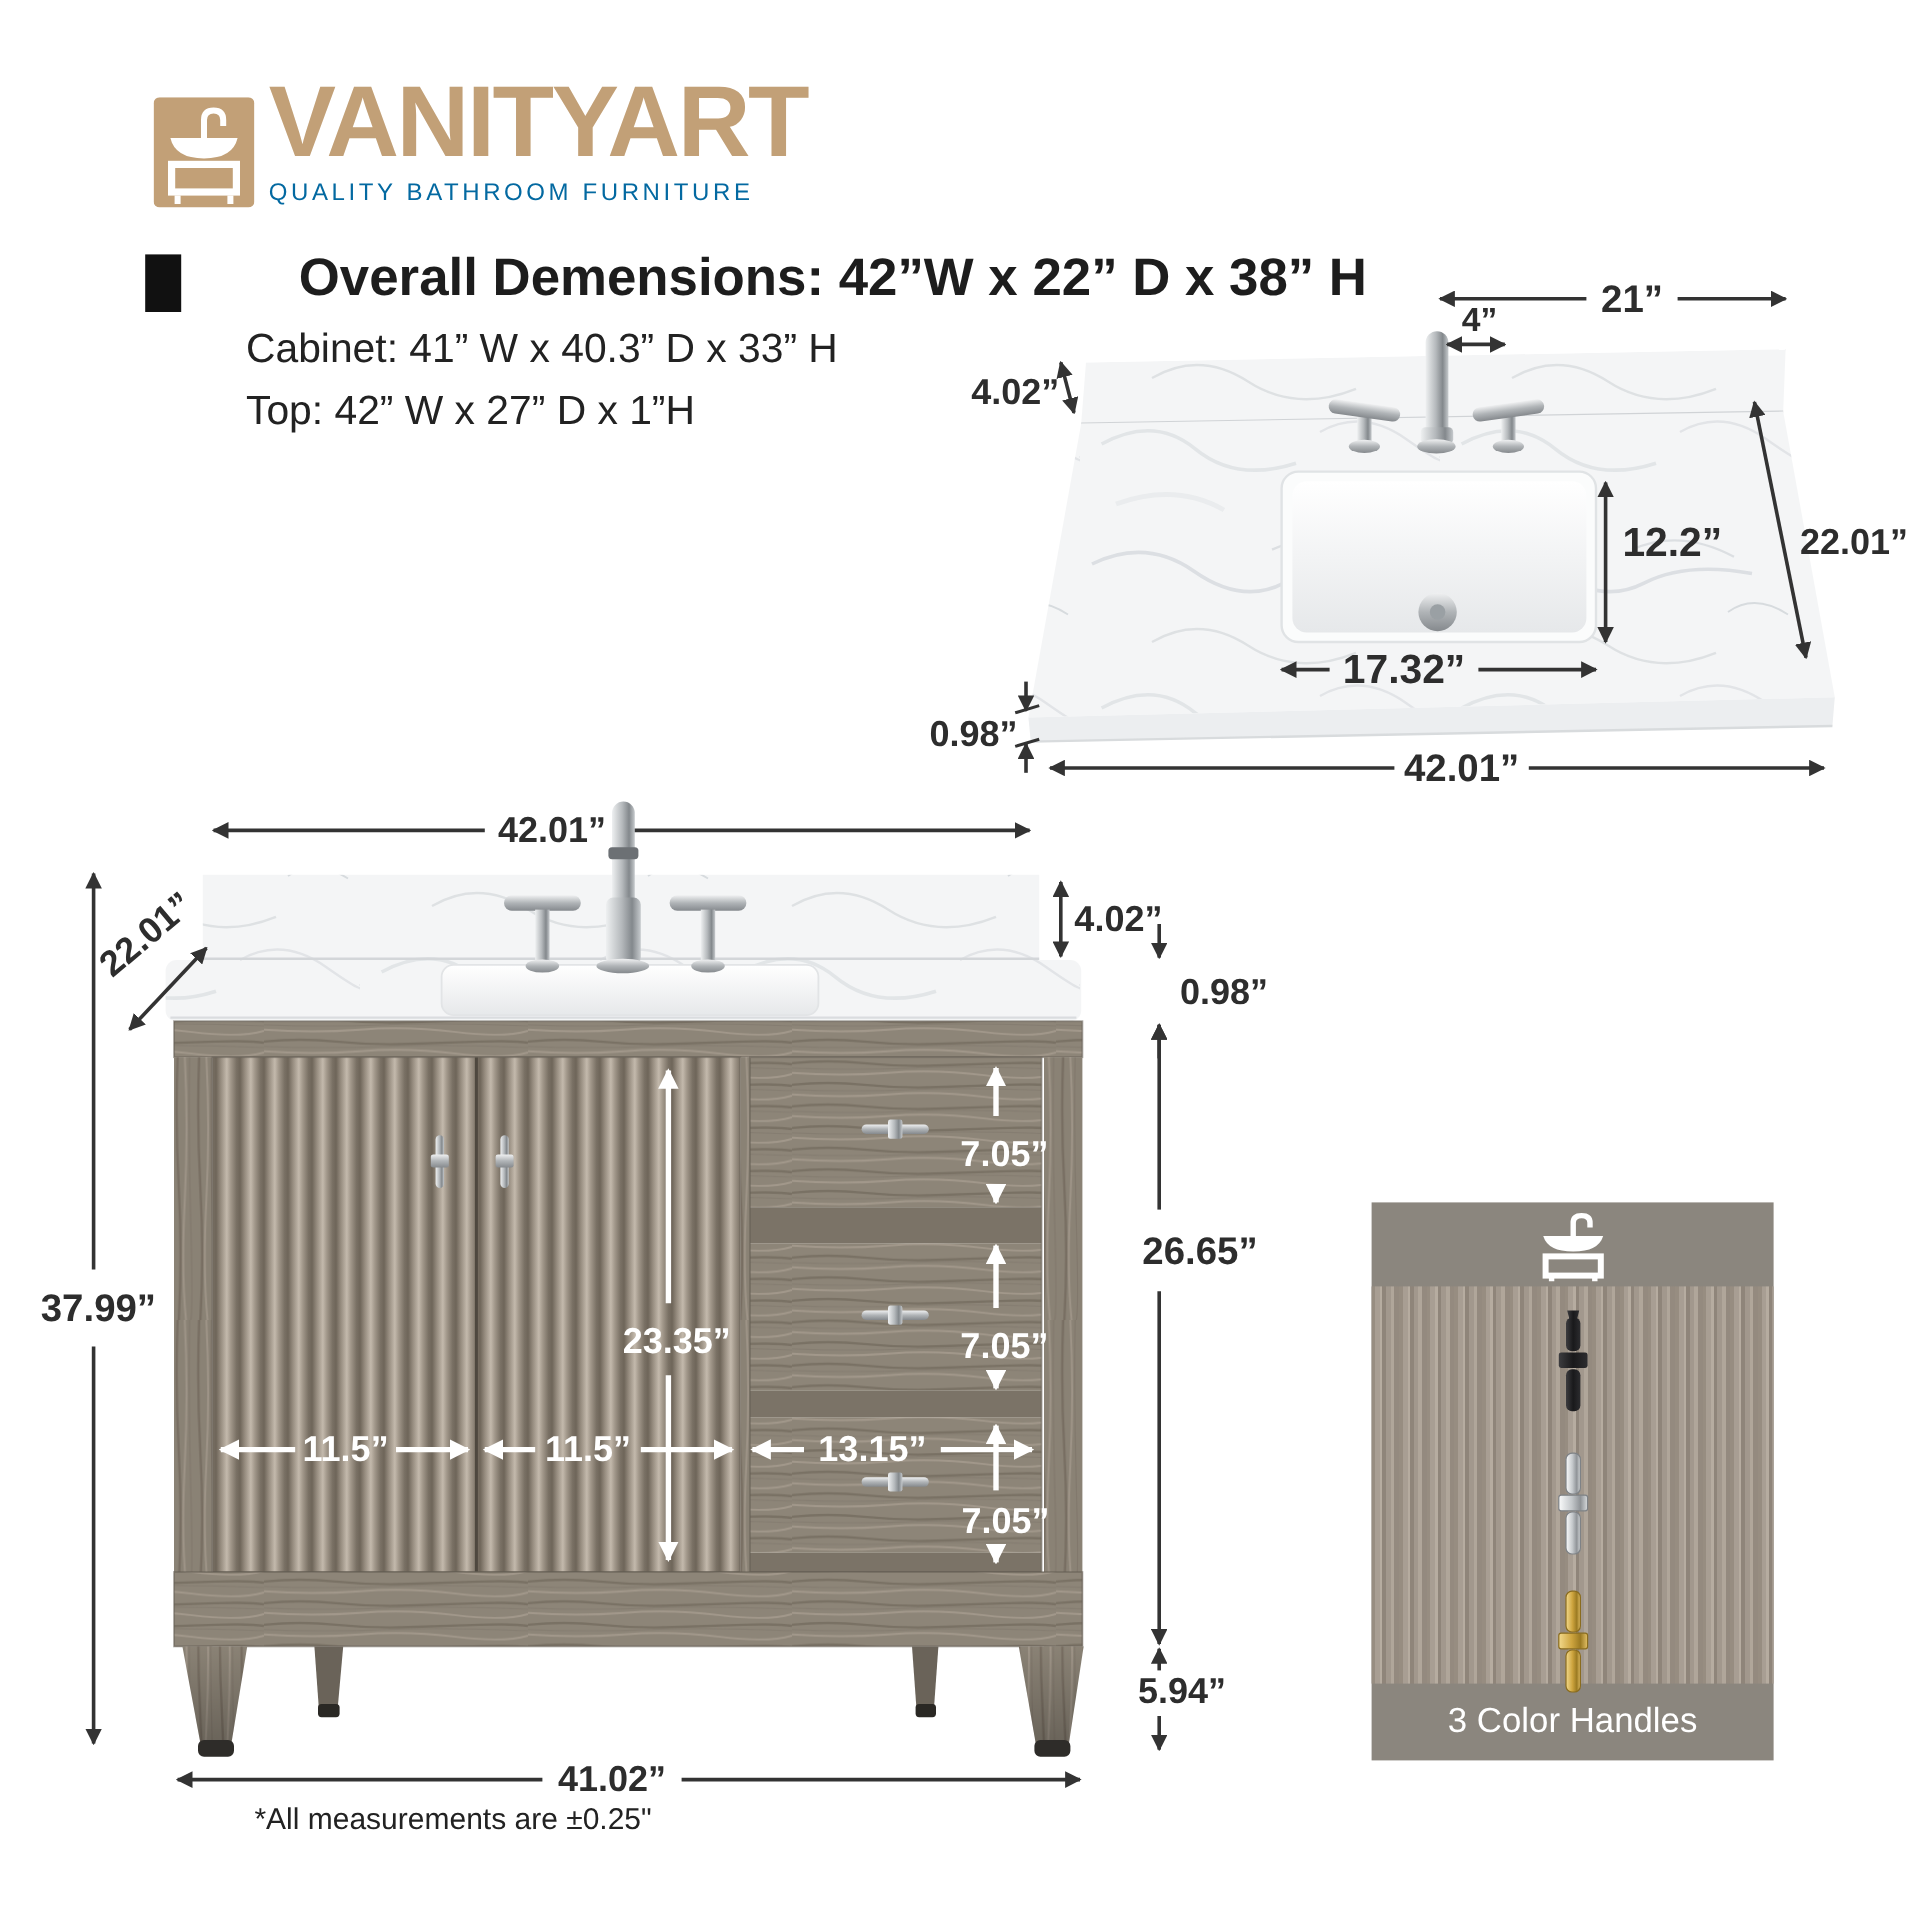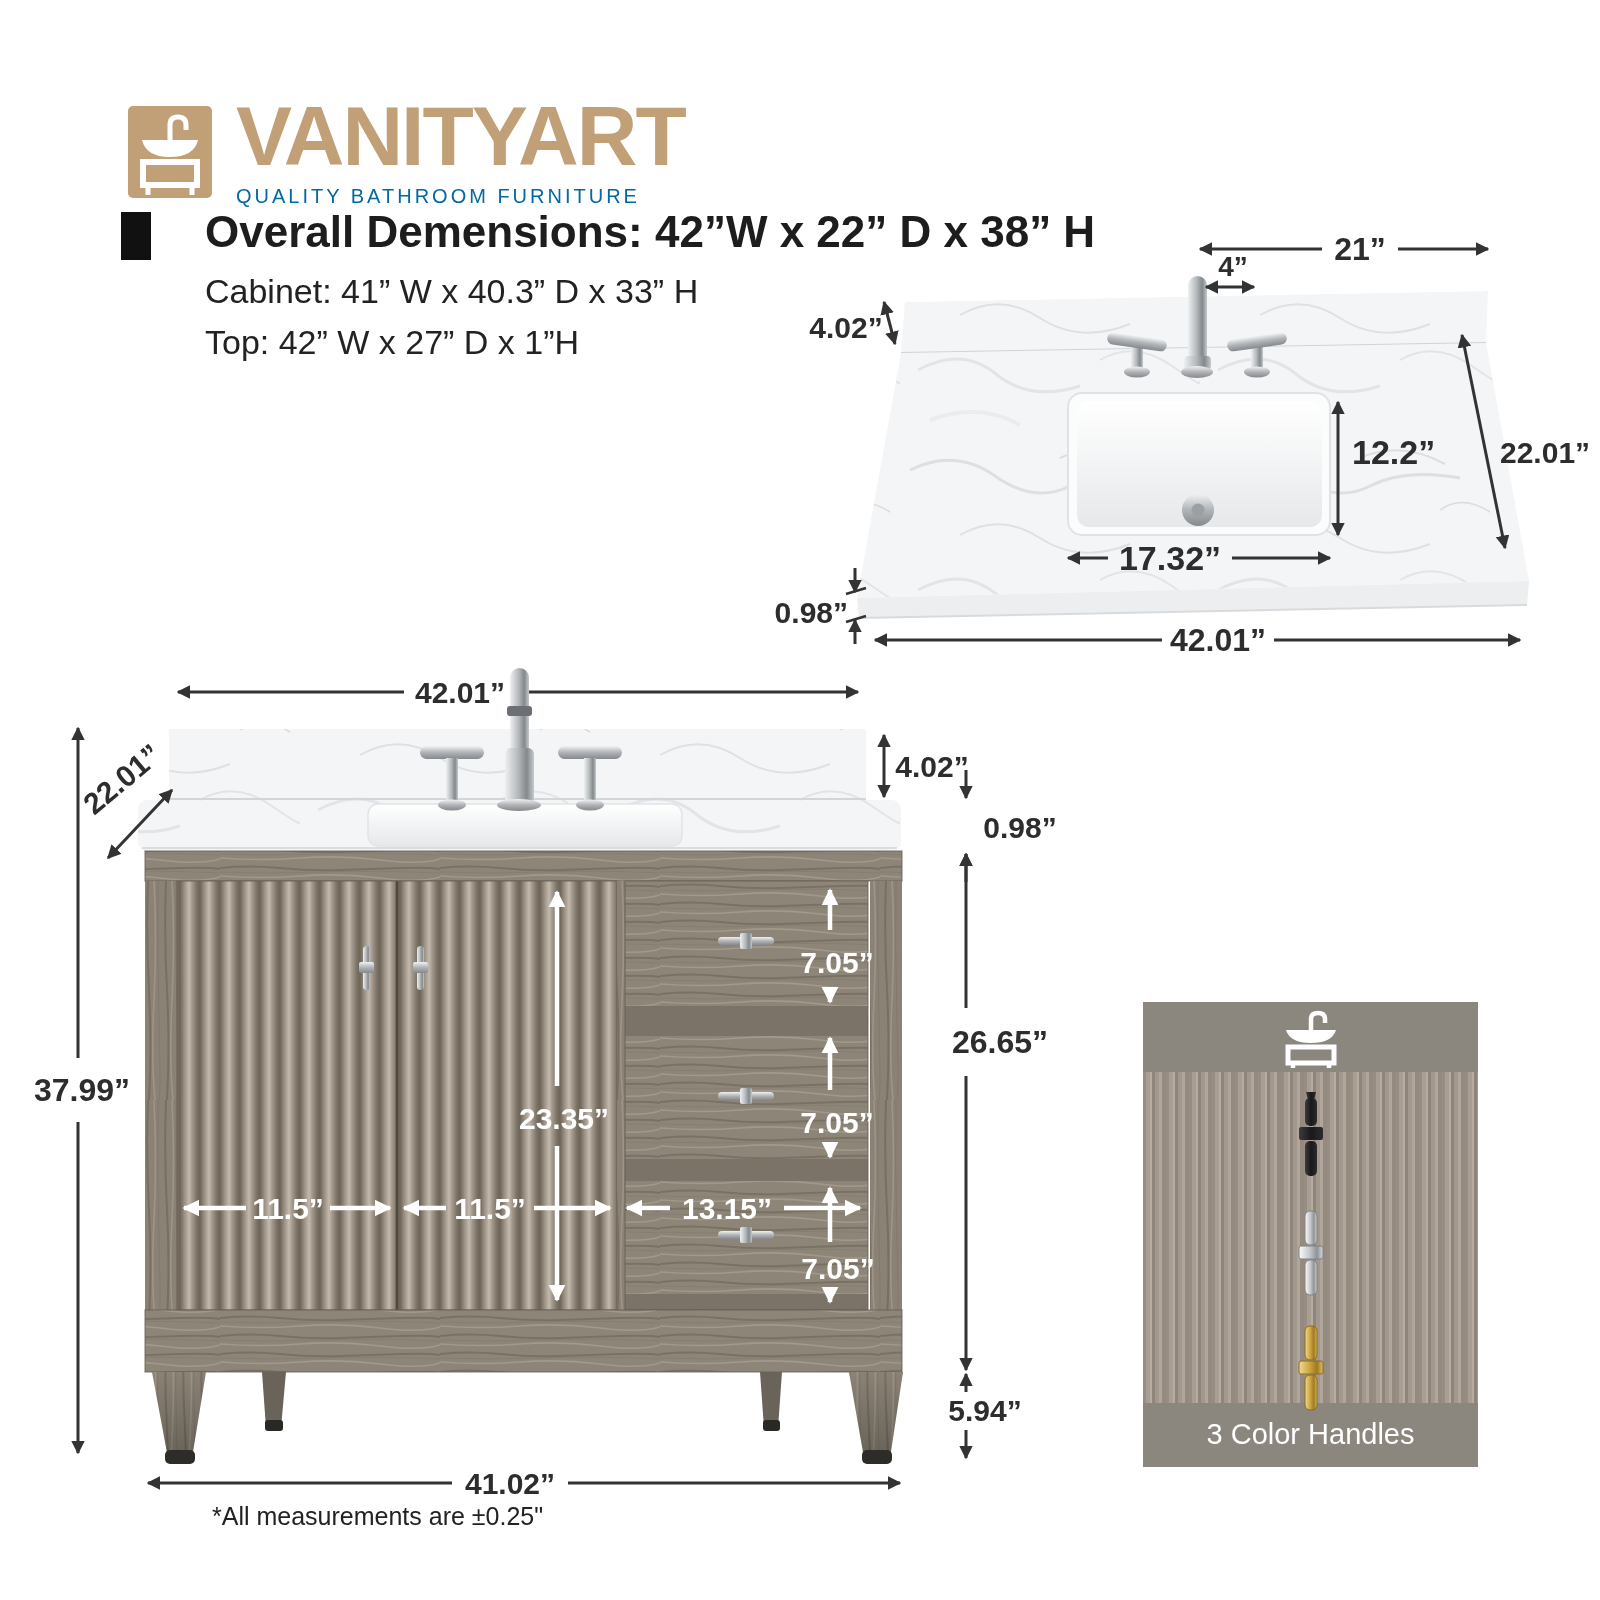--- a/index.html
+++ b/index.html
@@ -1,26 +1,26 @@
 <!DOCTYPE html>
 <html><head>
 <meta charset="utf-8">
 <style>
   html,body{margin:0;padding:0;background:#fff;}
   .page{position:relative;width:1600px;height:1600px;background:#fff;overflow:hidden;
         font-family:"Liberation Sans",sans-serif;}
   
-  .logo{position:absolute;left:128px;top:62px;display:flex;gap:24px;align-items:center;margin-top:35px;}
+  .logo{position:absolute;left:128px;top:62px;display:flex;gap:12px;align-items:flex-end;}
   .logo-icon{width:84px;height:92px;flex:0 0 auto;}
   .wordmark{font-size:84px;font-weight:700;letter-spacing:-2px;color:#c2a077;line-height:0.95;
             font-family:"Liberation Sans",sans-serif;}
   .tagline{margin-top:8px;font-size:20px;font-weight:400;letter-spacing:3px;color:#0369a1;}
   
   .specs{position:absolute;left:121px;top:208px;color:#1d1d1d;}
-  .specs-title-row{display:flex;align-items:flex-start;}
+  .specs-title-row{display:flex;align-items:flex-start;gap:44px;}
   .bullet{display:block;width:30px;height:48px;background:#111;margin-top:4px;flex:0 0 auto;}
   .specs h1{margin:0 0 0 54px;font-size:44px;line-height:1.1;font-weight:700;color:#1d1d1d;}
   .specs p{margin:12px 0 0 84px;font-size:34px;font-weight:400;color:#222;}
   
   svg.scene{position:absolute;left:0;top:0;width:1600px;height:1600px;}
   
   .panel{position:absolute;left:1143px;top:1002px;width:335px;height:465px;background:#8b867e;}
   .panel-icon{position:absolute;left:50%;top:6px;transform:translateX(-50%);width:66px;height:60px;}
   .panel-wood{position:absolute;left:0;right:0;top:70px;height:331px;
       background:repeating-linear-gradient(90deg,#978d81 0 3px,#a89e93 3px 7px,#b6aca0 7px 9px,

